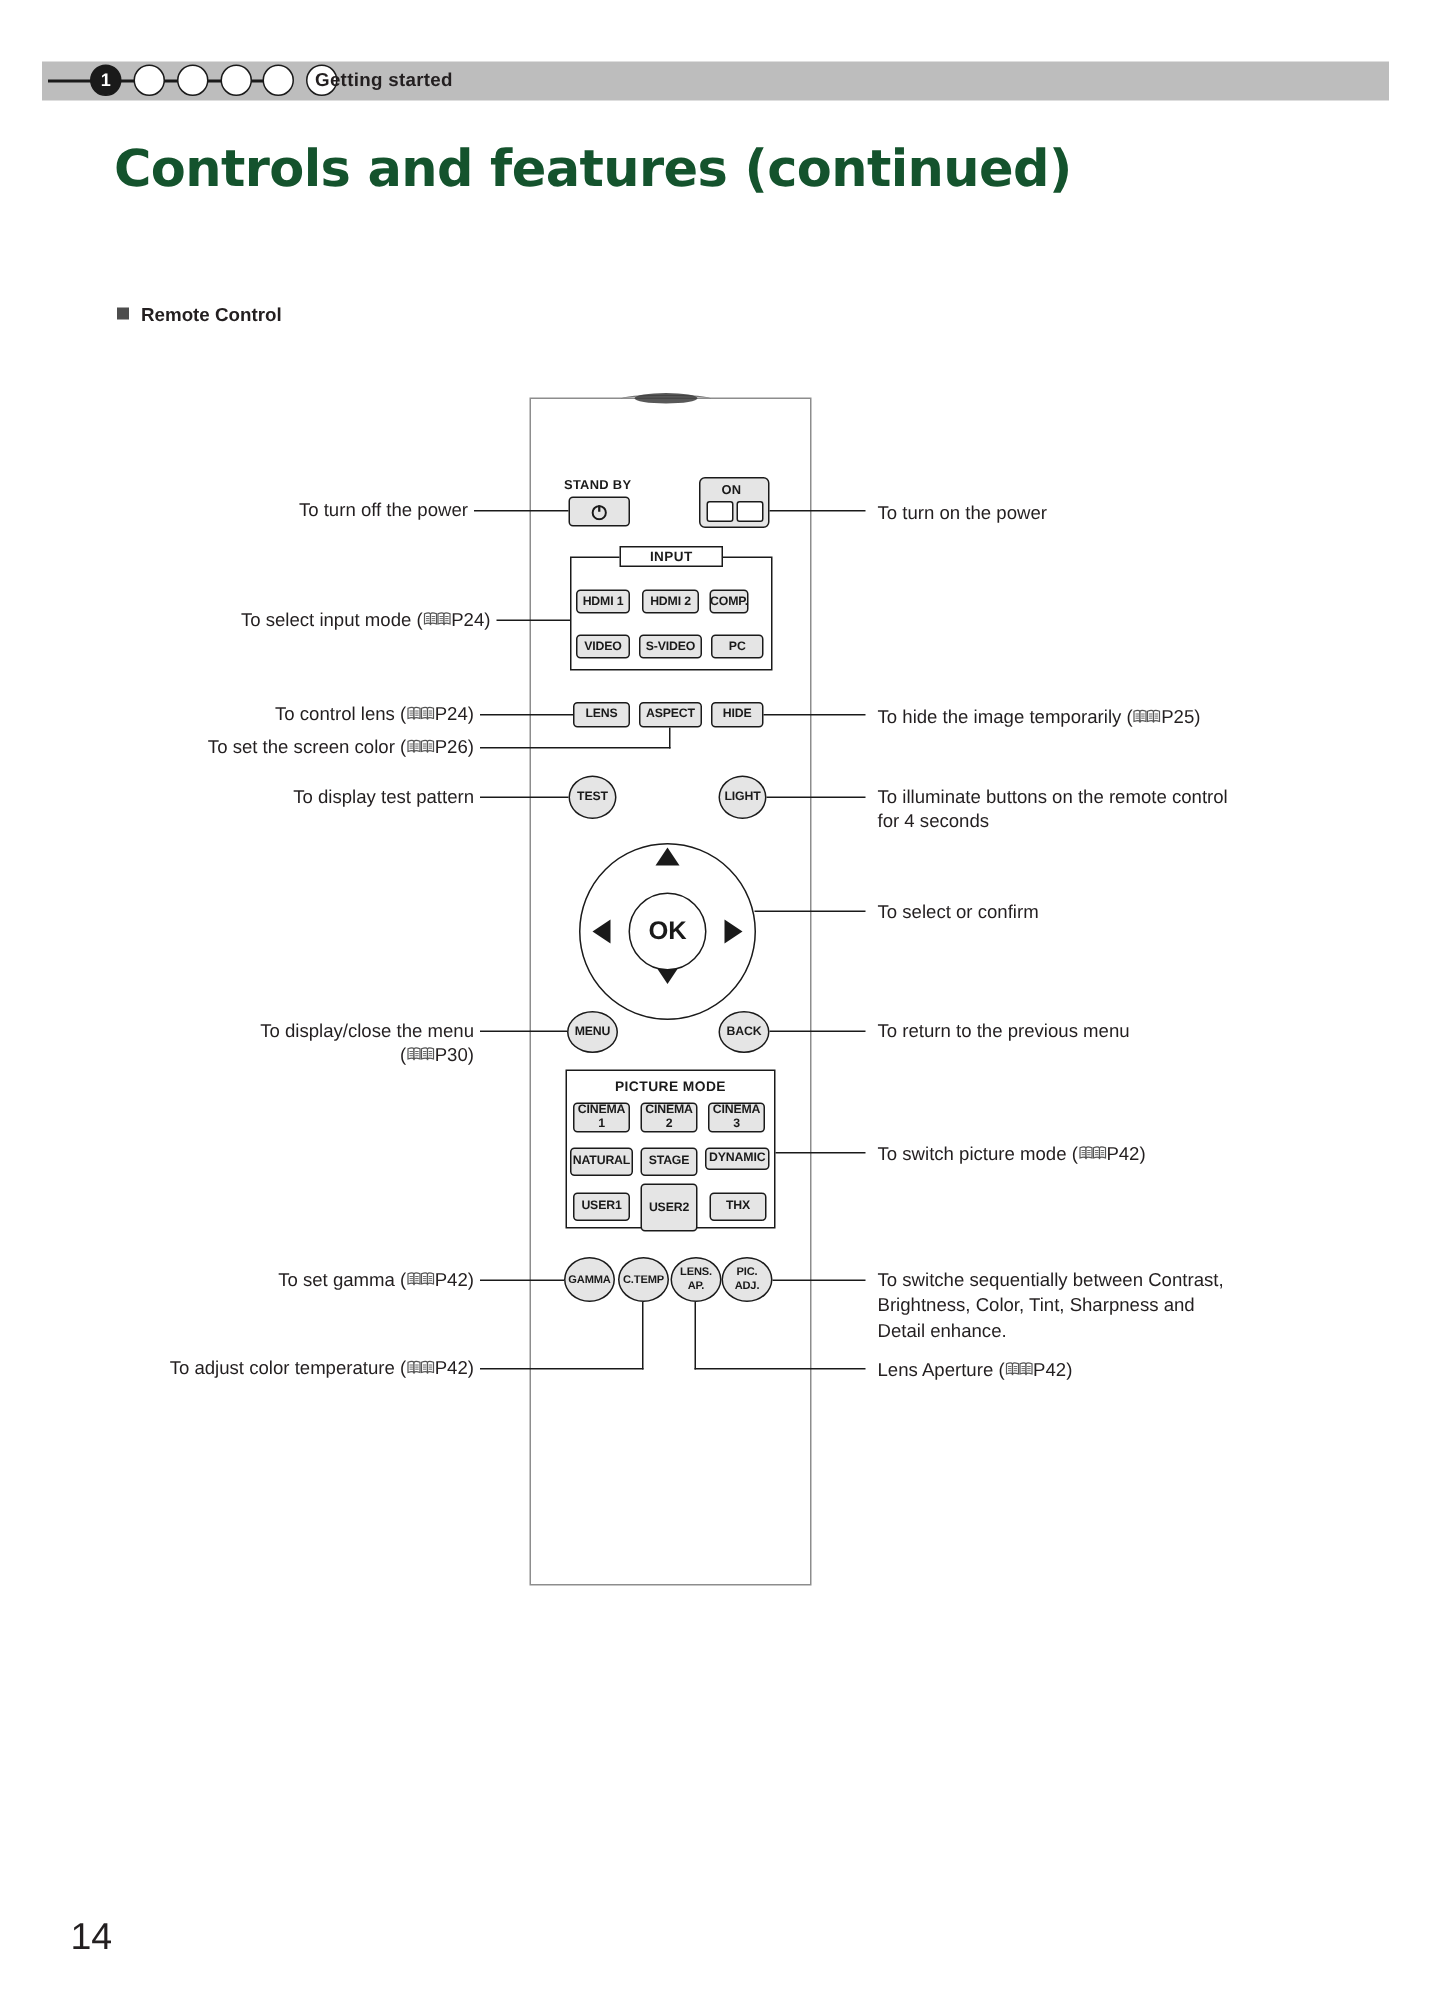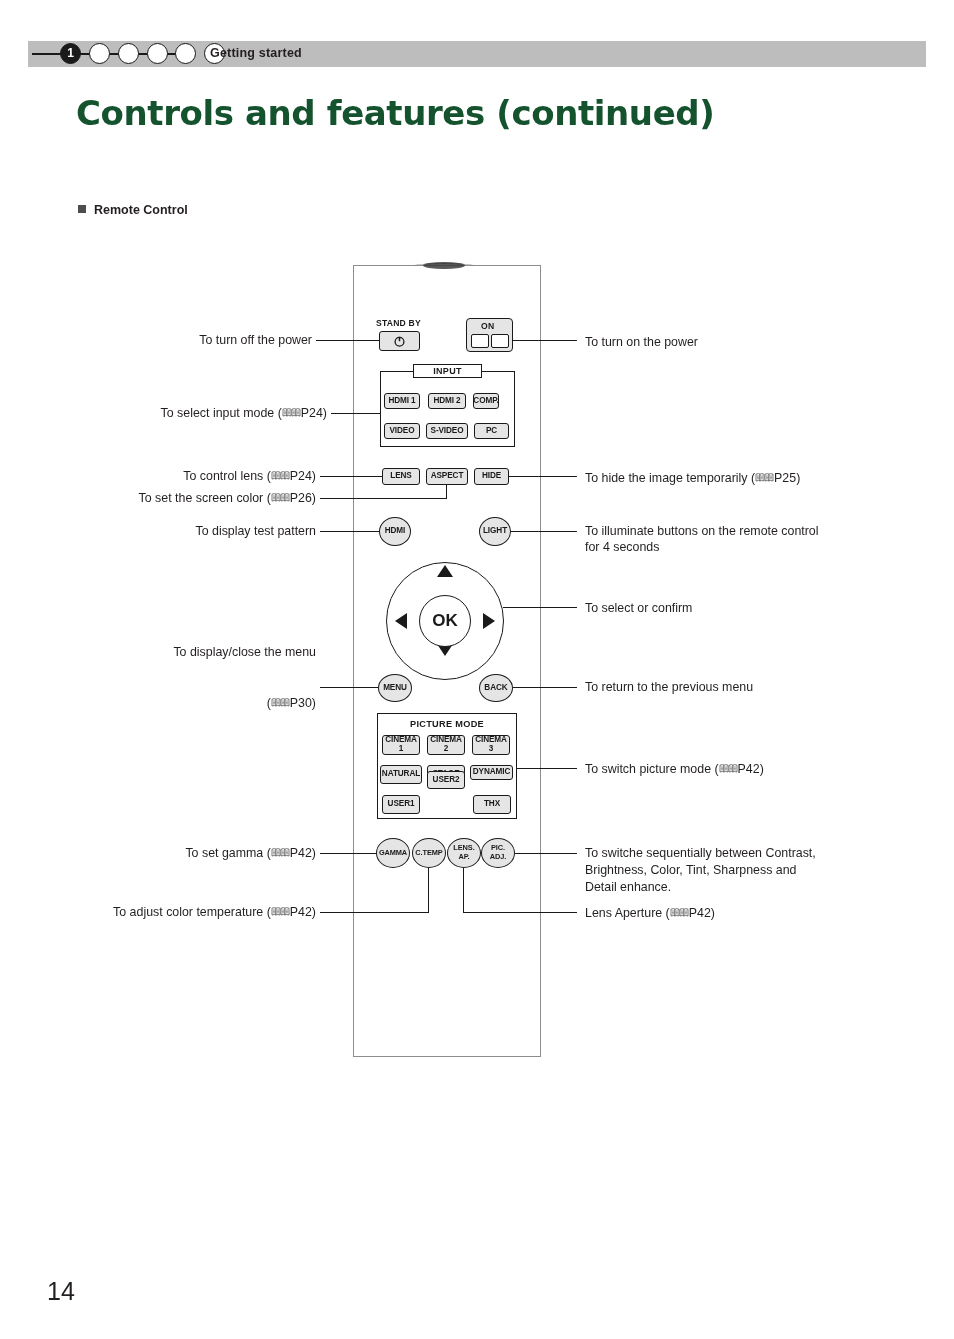--- a/index.html
+++ b/index.html
@@ -178,21 +178,21 @@
   <div class="btn" style="left:428px;top:393px;width:38px;height:16px;">HDMI 2</div>
   <div class="btn" style="left:473px;top:393px;width:26px;height:16px;">COMP.</div>
   <div class="btn" style="left:384px;top:423px;width:36px;height:16px;">VIDEO</div>
   <div class="btn" style="left:426px;top:423px;width:42px;height:16px;">S-VIDEO</div>
   <div class="btn" style="left:474px;top:423px;width:35px;height:16px;">PC</div>
 
   <div class="btn" style="left:382px;top:468px;width:38px;height:17px;">LENS</div>
   <div class="btn" style="left:426px;top:468px;width:42px;height:17px;">ASPECT</div>
   <div class="btn" style="left:474px;top:468px;width:35px;height:17px;">HIDE</div>
 
-  <div class="btn round" style="left:379px;top:517px;width:32px;height:29px;">HDMI</div>
+  <div class="btn round" style="left:379px;top:517px;width:32px;height:29px;">TEST</div>
   <div class="btn round" style="left:479px;top:517px;width:32px;height:29px;">LIGHT</div>
 
   <div class="okpad"></div>
   <div class="tri up" style="left:437px;top:565px;"></div>
   <div class="tri down" style="left:437px;top:644px;"></div>
   <div class="tri left" style="left:395px;top:613px;"></div>
   <div class="tri right" style="left:483px;top:613px;"></div>
   <div class="okinner">OK</div>
 
   <div class="btn round" style="left:378px;top:674px;width:34px;height:28px;">MENU</div>
@@ -212,21 +212,21 @@
   <div class="btn" style="left:472px;top:735px;width:38px;height:20px;flex-direction:column;">
     <span>CINEMA</span>
     <span>3</span>
   </div>
 
   <div class="btn" style="left:380px;top:765px;width:42px;height:19px;">NATURAL</div>
   <div class="btn" style="left:427px;top:765px;width:38px;height:19px;">STAGE</div>
   <div class="btn" style="left:470px;top:765px;width:43px;height:15px;">DYNAMIC</div>
 
   <div class="btn" style="left:382px;top:795px;width:38px;height:19px;">USER1</div>
-  <div class="btn" style="left:427px;top:771px;width:38px;height:18px;">USER2</div>
+  <div class="btn" style="left:427px;top:789px;width:38px;height:32px;">USER2</div>
   <div class="btn" style="left:473px;top:795px;width:38px;height:19px;">THX</div>
 
   <div class="btn round" style="left:376px;top:838px;width:34px;height:30px;font-size:7.4px;">GAMMA</div>
   <div class="btn round" style="left:412px;top:838px;width:34px;height:30px;font-size:7.4px;">C.TEMP</div>
   <div class="btn round" style="left:447px;top:838px;width:34px;height:30px;flex-direction:column;font-size:7.4px;">
     <span>LENS.</span>
     <span>AP.</span>
   </div>
   <div class="btn round" style="left:481px;top:838px;width:34px;height:30px;flex-direction:column;font-size:7.4px;">
     <span>PIC.</span>
@@ -301,21 +301,21 @@
             <path d="M9 2.2 Q6 1 5 2.2 L5 9 Q6 7.9 9 9 Z" fill="#fff"></path>
             <path d="M10 2.2 Q13 1 14 2.2 L14 9 Q13 7.9 10 9 Z" fill="#fff"></path>
             <path d="M18 2.2 Q15 1 14 2.2 L14 9 Q15 7.9 18 9 Z" fill="#fff"></path>
             <path d="M2 4h2.3M2 5.4h2.3M2 6.8h2.3M5.8 4h2.3M5.8 5.4h2.3M5.8 6.8h2.3M11 4h2.3M11 5.4h2.3M11 6.8h2.3M14.8 4h2.3M14.8 5.4h2.3M14.8 6.8h2.3" stroke-width="0.6"></path>
           </g>
         </svg></span><span>P26)</span>
   </div>
 
   <div class="callout r" style="left:60px;top:523px;width:256px;">To display test pattern</div>
 
-  <div class="callout r" style="left:60px;top:644px;width:256px;">To display/close the menu</div>
+  <div class="callout r" style="left:60px;top:679px;width:256px;">To display/close the menu</div>
   <div class="callout r" style="left:60px;top:695px;width:256px;">
     <span>(</span><span class="book"><svg width="19" height="11" viewBox="0 0 19 11">
           <g fill="none" stroke="#555" stroke-width="0.8">
             <path d="M1 2.2 Q4 1 5 2.2 L5 9 Q4 7.9 1 9 Z" fill="#fff"></path>
             <path d="M9 2.2 Q6 1 5 2.2 L5 9 Q6 7.9 9 9 Z" fill="#fff"></path>
             <path d="M10 2.2 Q13 1 14 2.2 L14 9 Q13 7.9 10 9 Z" fill="#fff"></path>
             <path d="M18 2.2 Q15 1 14 2.2 L14 9 Q15 7.9 18 9 Z" fill="#fff"></path>
             <path d="M2 4h2.3M2 5.4h2.3M2 6.8h2.3M5.8 4h2.3M5.8 5.4h2.3M5.8 6.8h2.3M11 4h2.3M11 5.4h2.3M11 6.8h2.3M14.8 4h2.3M14.8 5.4h2.3M14.8 6.8h2.3" stroke-width="0.6"></path>
           </g>
         </svg></span><span>P30)</span>

